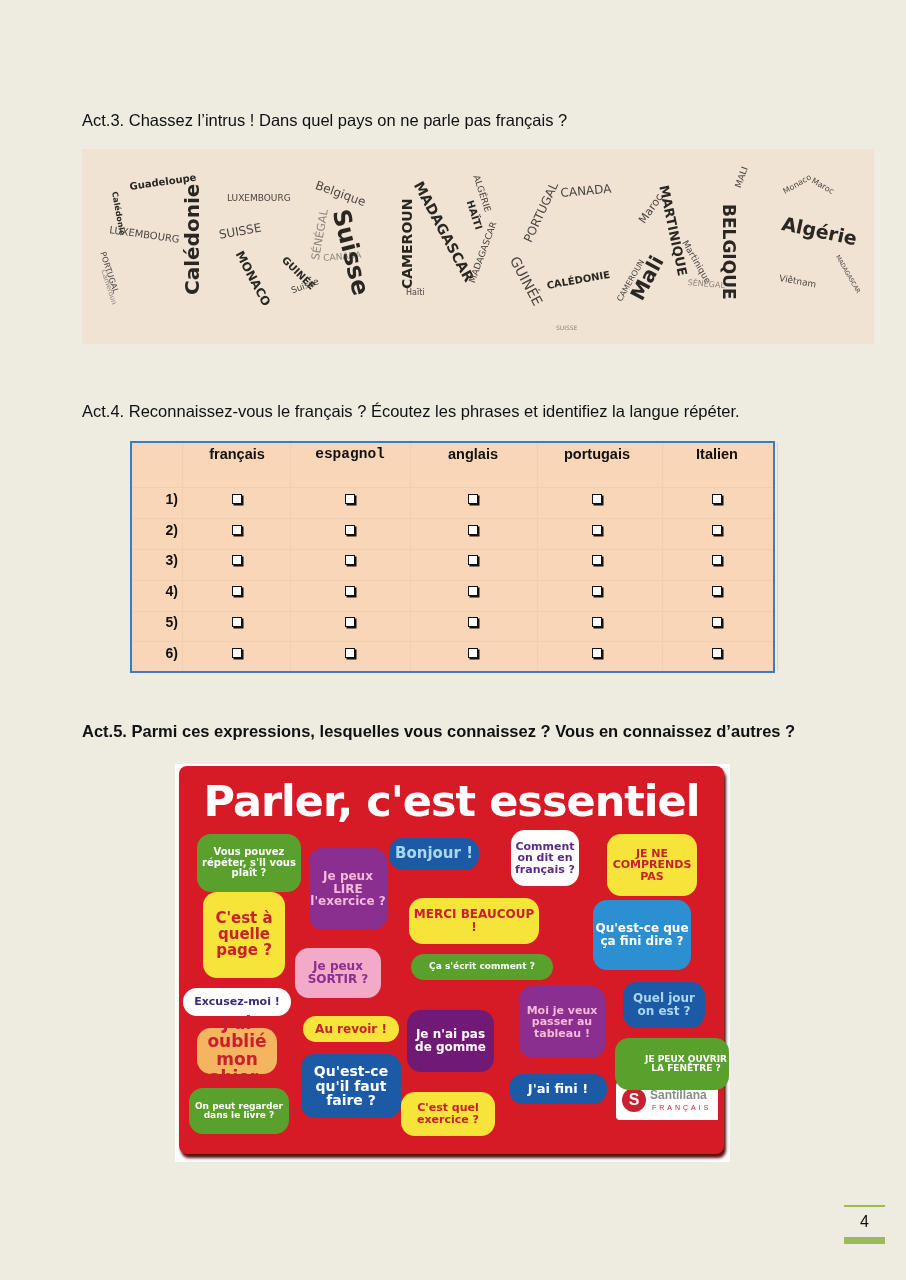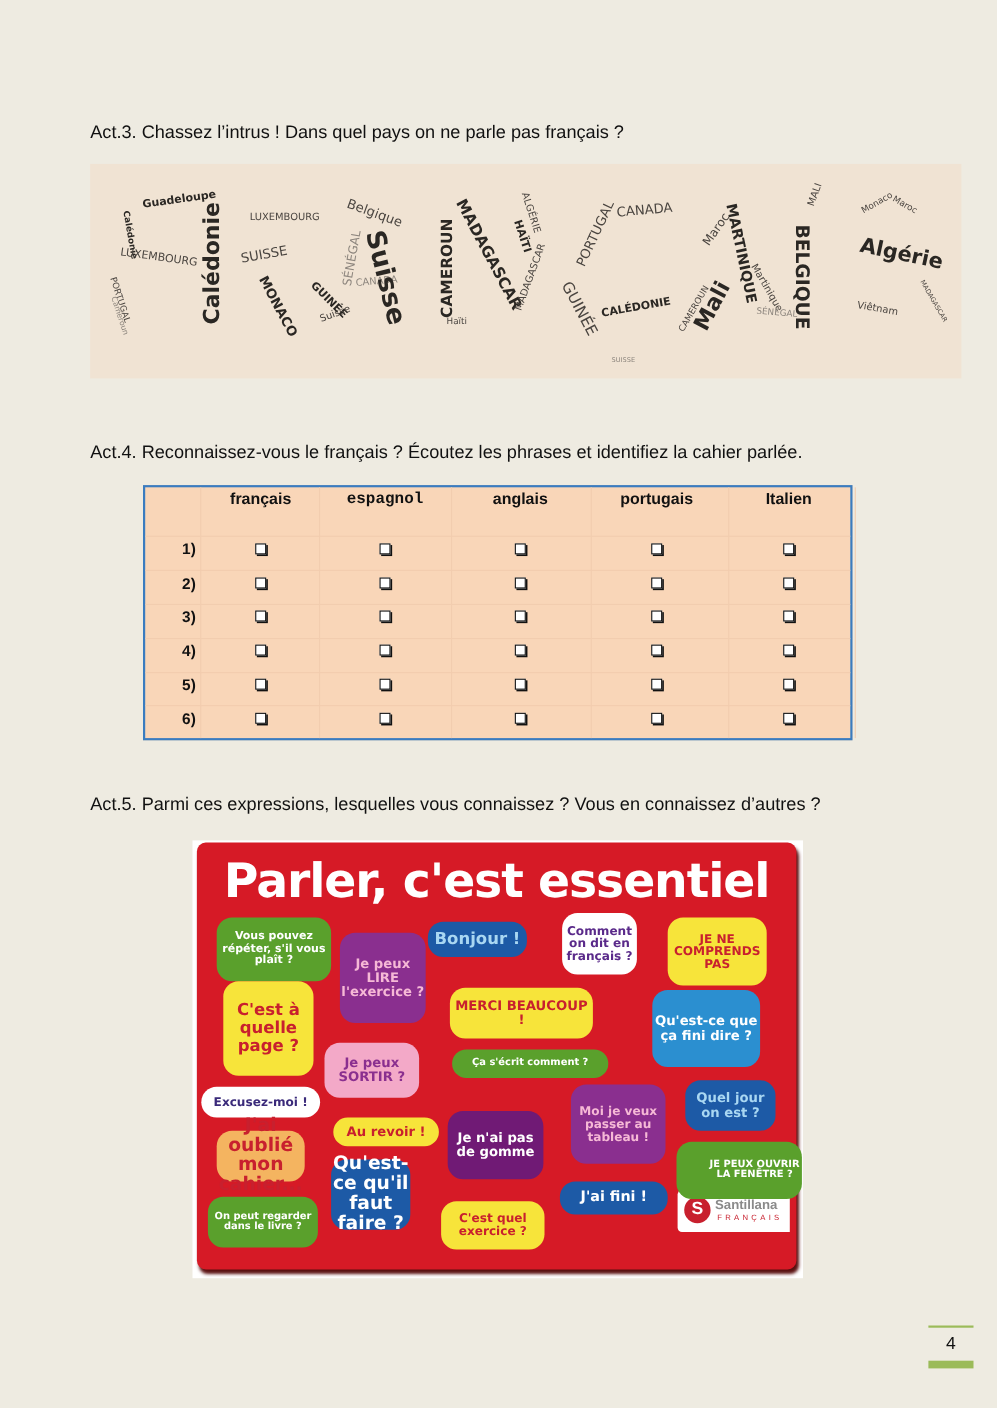--- a/index.html
+++ b/index.html
@@ -3,21 +3,21 @@
 <meta charset="utf-8">
 <style>
   html, body { margin: 0; padding: 0; }
   body {
     width: 906px; height: 1280px; background: #eeebe1; position: relative; overflow: hidden;
     font-family: "Liberation Sans", sans-serif; color: #111;
   }
   .heading { position: absolute; left: 82px; font-size: 16.5px; letter-spacing: 0; }
   #h3 { top: 111px; }
   #h4 { top: 402px; }
-  #h5 { top: 722px; }
+  #h5 { top: 722px; font-weight: bold; }
 
   
   .cloud {
     position: absolute; left: 82px; top: 149px; width: 792px; height: 195px;
     background: #f0e3d3; overflow: hidden;
   }
   .cloud span {
     position: absolute; font-family: "DejaVu Sans", sans-serif; white-space: nowrap;
     transform-origin: left top; line-height: 1;
   }
@@ -117,21 +117,21 @@
     <span class="w3" style="left: 606px; top: 130px; font-size: 8px; transform: rotate(5deg);">SÉNÉGAL</span>
     <span class="w2" style="left: 652px; top: 37px; font-size: 9px; transform: rotate(-70deg);">MALI</span>
     <span class="w1" style="left: 655px; top: 55px; font-size: 17px; transform: rotate(90deg);">BELGIQUE</span>
     <span class="w2" style="left: 700px; top: 40px; font-size: 8px; transform: rotate(-30deg);">Monaco</span>
     <span class="w2" style="left: 732px; top: 28px; font-size: 8px; transform: rotate(30deg);">Maroc</span>
     <span class="w1" style="left: 702px; top: 65px; font-size: 19px; transform: rotate(12deg);">Algérie</span>
     <span class="w2" style="left: 698px; top: 125px; font-size: 9px; transform: rotate(10deg);">Viêtnam</span>
     <span class="w2" style="left: 758px; top: 105px; font-size: 6px; transform: rotate(60deg);">MADAGASCAR</span>
   </div>
 
-<div id="h4" class="heading">Act.4. Reconnaissez-vous le français ? Écoutez les phrases et identifiez la cahier parlée.</div>
+<div id="h4" class="heading">Act.4. Reconnaissez-vous le français ? Écoutez les phrases et identifiez la langue répéter.</div>
 <div class="tbl" id="tbl">
     <div class="vline" style="left: 50px;"></div>
     <div class="vline" style="left: 158px;"></div>
     <div class="vline" style="left: 278px;"></div>
     <div class="vline" style="left: 405px;"></div>
     <div class="vline" style="left: 530px;"></div>
     <div class="vline" style="left: 645px;"></div>
     <div class="hline" style="top: 44px;"></div>
     <div class="hline" style="top: 75px;"></div>
     <div class="hline" style="top: 106px;"></div>
@@ -200,21 +200,21 @@
       <div class="bub" style="left: 414px; top: 134px; width: 98px; height: 70px; background: rgb(43, 143, 208); color: rgb(255, 255, 255); font-size: 12px;">Qu'est-ce que ça fini dire ?</div>
       <div class="bub" style="left: 116px; top: 182px; width: 86px; height: 50px; background: rgb(243, 169, 200); color: rgb(138, 47, 143); font-size: 12px;">Je peux SORTIR ?</div>
       <div class="bub" style="left: 232px; top: 188px; width: 142px; height: 26px; background: rgb(90, 160, 44); color: rgb(255, 255, 255); font-size: 9px;">Ça s'écrit comment ?</div>
       <div class="bub" style="left: 4px; top: 222px; width: 108px; height: 28px; background: rgb(255, 255, 255); color: rgb(58, 42, 122); font-size: 11px;">Excusez-moi !</div>
       <div class="bub" style="left: 340px; top: 220px; width: 86px; height: 72px; background: rgb(138, 47, 143); color: rgb(246, 185, 214); font-size: 11px;">Moi je veux passer au tableau !</div>
       <div class="bub" style="left: 444px; top: 216px; width: 82px; height: 46px; background: rgb(29, 90, 166); color: rgb(169, 215, 242); font-size: 12px;">Quel jour on est ?</div>
       <div class="bub" style="left: 124px; top: 250px; width: 96px; height: 26px; background: rgb(247, 228, 58); color: rgb(200, 32, 46); font-size: 12px;">Au revoir !</div>
       <div class="bub" style="left: 228px; top: 244px; width: 87px; height: 62px; background: #701a75; color: rgb(255, 255, 255); font-size: 12px;">Je n'ai pas de gomme</div>
       <div class="bub" style="left: 18px; top: 262px; width: 80px; height: 46px; background: rgb(244, 180, 96); color: rgb(200, 32, 46); font-size: 17px;">J'ai oublié mon cahier...</div>
       <div class="bub" style="left: 436px; top: 272px; width: 86px; height: 52px; background: rgb(90, 160, 44); color: rgb(255, 255, 255); font-size: 9px; padding-left: 28px;">JE PEUX OUVRIR LA FENÊTRE ?</div>
-      <div class="bub" style="left: 122px; top: 288px; width: 72px; height: 64px; background: rgb(29, 90, 166); color: rgb(255, 255, 255); font-size: 17px;">Qu'est-ce qu'il faut faire ?</div>
+      <div class="bub" style="left: 122px; top: 288px; width: 100px; height: 64px; background: rgb(29, 90, 166); color: rgb(255, 255, 255); font-size: 14px;">Qu'est-ce qu'il faut faire ?</div>
       <div class="bub" style="left: 330px; top: 308px; width: 98px; height: 30px; background: rgb(29, 90, 166); color: rgb(255, 255, 255); font-size: 13px;">J'ai fini !</div>
       <div class="bub" style="left: 222px; top: 326px; width: 94px; height: 44px; background: rgb(247, 228, 58); color: rgb(200, 32, 46); font-size: 11px;">C'est quel exercice ?</div>
       <div class="bub" style="left: 10px; top: 322px; width: 100px; height: 46px; background: rgb(90, 160, 44); color: rgb(255, 255, 255); font-size: 9px;">On peut regarder dans le livre ?</div>
     </div>
 </div>
 
 <div class="pnum-line1"></div>
 <div class="pnum">4</div>
 <div class="pnum-line2"></div>
 

